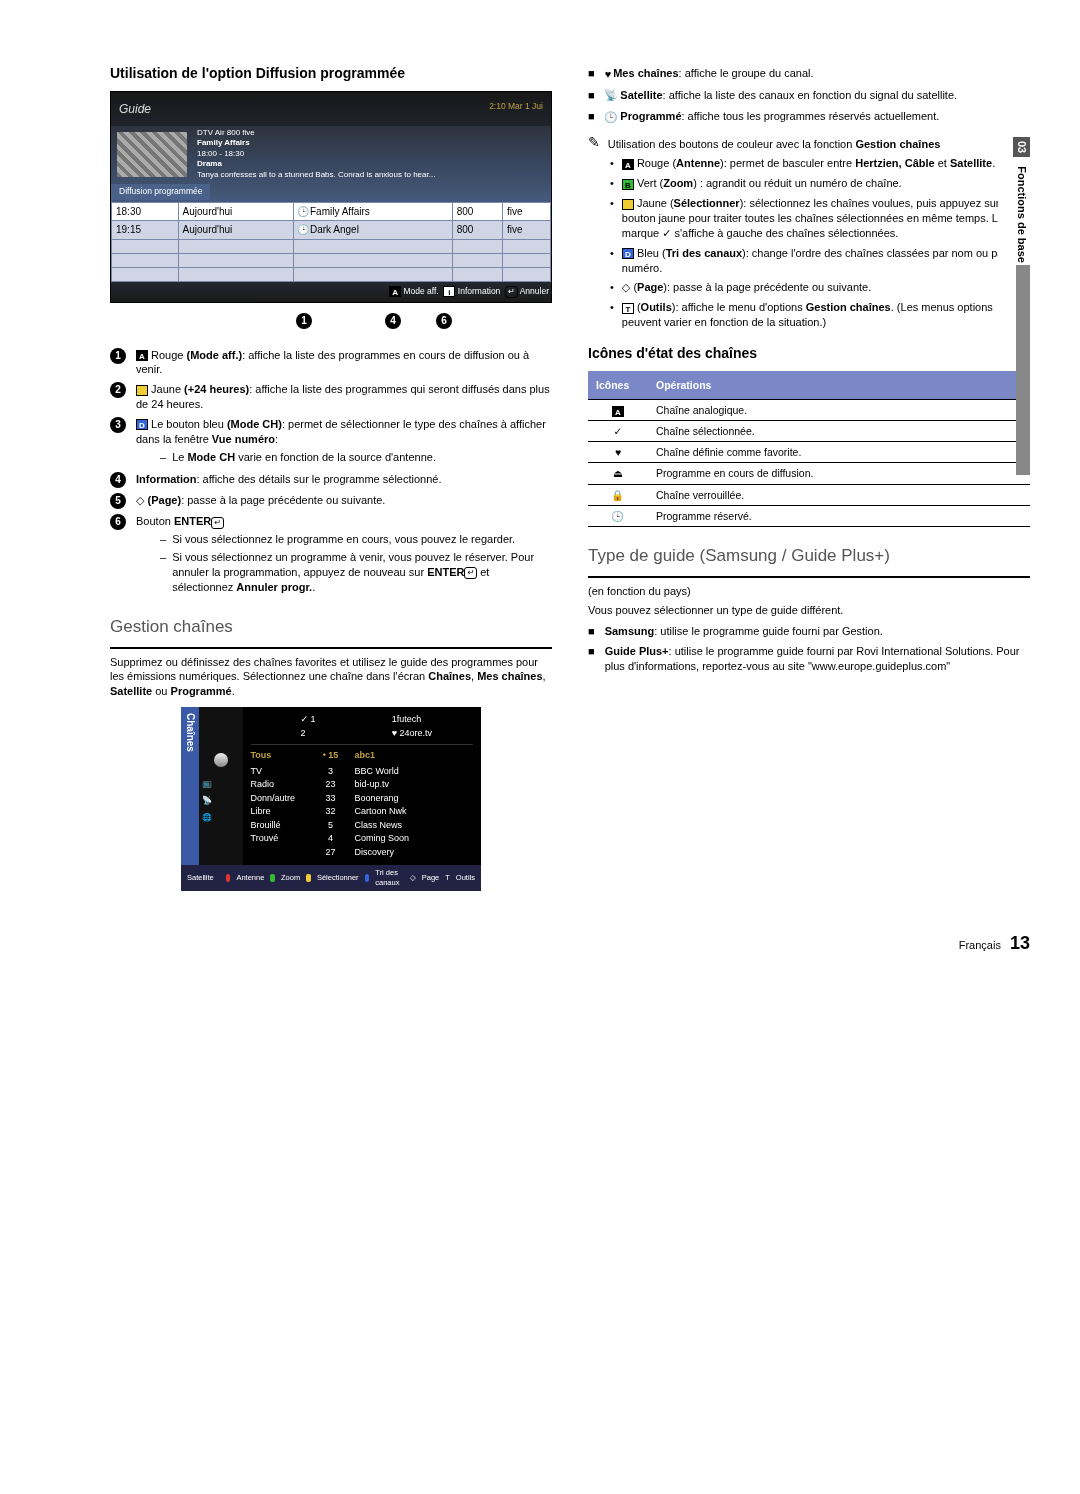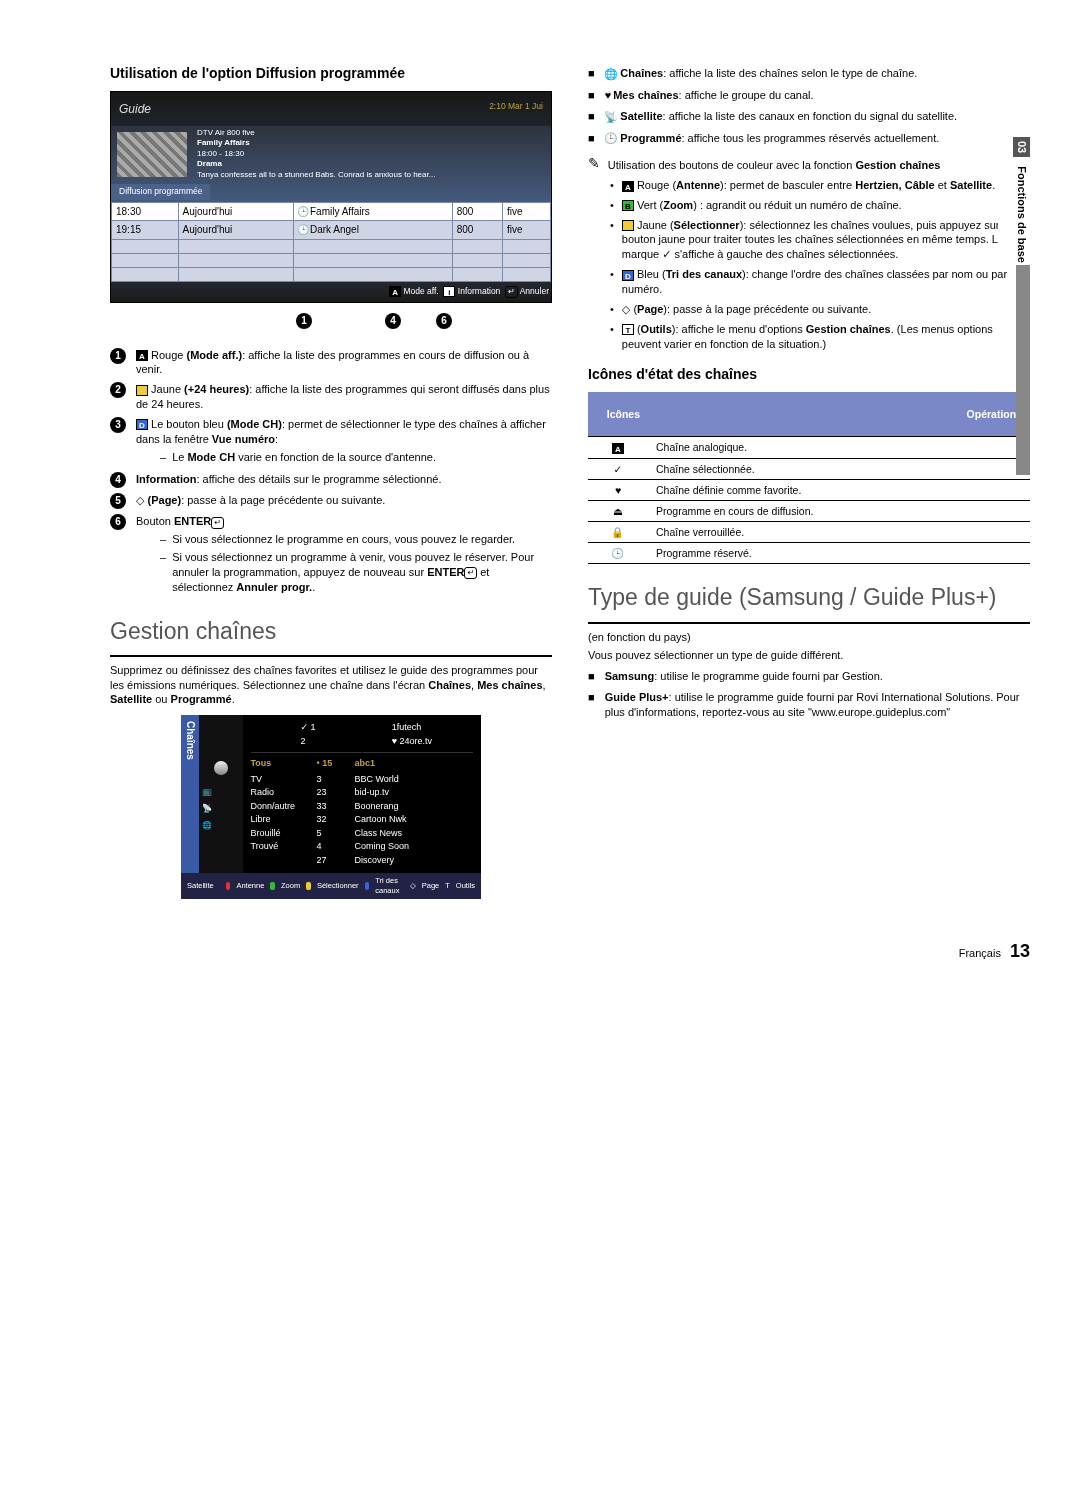--- a/index.html
+++ b/index.html
@@ -3,21 +3,21 @@
 <meta charset="utf-8">
 <style>
   * { box-sizing: border-box; margin: 0; padding: 0; }
   body { font-family: Arial, Helvetica, sans-serif; font-size: 11px; background: #fff; color: #000; width: 1080px; margin: 0 auto; padding: 60px 50px 40px 110px; position: relative; line-height: 1.35; }
   .sidebar-tab { position: absolute; right: 50px; top: 135px; writing-mode: vertical-rl; text-orientation: mixed; font-size: 11px; font-weight: bold; background: #fff; border-left: 15px solid #fff; padding: 2px 0; }
   .sidebar-tab .num { background: #555; color: #fff; padding: 4px 1px; margin-bottom: 6px; display: inline-block; }
   .sidebar-bar { position: absolute; right: 50px; top: 135px; width: 14px; height: 340px; background: #888; }
   .cols { display: flex; gap: 36px; }
   .col { flex: 1; min-width: 0; }
   .heading { font-weight: bold; font-size: 14px; margin: 4px 0 8px; }
-  h2 { font-size: 23px; font-weight: normal; color: #555; margin: 18px 0 8px; }
+  h2 { font-size: 17px; font-weight: normal; color: #555; margin: 18px 0 8px; }
   .hr1 { border: none; border-top: 2px solid #000; margin: 2px 0 6px; }
   p { margin: 4px 0; }
   .tv-screen { background: linear-gradient(#222,#4a628a 60%,#222); border: 1px solid #000; color: #fff; font-size: 9px; margin: 6px 0 10px; }
   .tv-title { background: rgba(0,0,0,.3); padding: 9px 8px; font-size: 12px; font-style: italic; color: #ddd; display: flex; justify-content: space-between; }
   .tv-row { display: flex; align-items: center; }
   .tv-row img, .thumb { width: 70px; height: 45px; background: repeating-linear-gradient(45deg,#777,#777 4px,#aaa 4px,#aaa 8px); margin: 4px 6px; flex-shrink: 0; }
   .tv-meta { font-size: 8px; line-height: 1.3; padding: 2px 4px; }
   .tv-meta .bold { font-weight: bold; }
   .ribbon { background: #4a628a; color: #fff; padding: 2px 8px; font-size: 8.5px; display: inline-block; margin: 2px 0; }
   .sched-table { width: 100%; border-collapse: collapse; font-size: 10px; background: #cfd5e4; color: #000; }
@@ -37,21 +37,21 @@
   .sq-list { list-style: none; margin: 0 0 6px 0; }
   .sq-list > li { display: flex; gap: 10px; margin: 6px 0; }
   .sq-list > li::before { content: "■"; font-size: 11px; flex-shrink: 0; }
   .note { display: flex; gap: 8px; margin: 8px 0 4px; align-items: flex-end; }
   .note::before { content: "✎"; font-size: 14px; flex-shrink: 0; }
   .dot-list { list-style: none; margin-left: 22px; }
   .dot-list li { display: flex; gap: 8px; margin: 5px 0; }
   .dot-list li::before { content: "•"; flex-shrink: 0; }
   .icon-inline { display: inline-block; vertical-align: middle; margin-right: 2px; }
   .icontable { width: 100%; border-collapse: collapse; font-size: 10.5px; margin: 6px 0 14px; }
-  .icontable th { background: #7a88c8; color: #fff; text-align: right; padding: 15px 8px; font-weight: bold; }
+  .icontable th { background: #7a88c8; color: #fff; text-align: left; padding: 7px 8px; font-weight: bold; }
   .icontable td { border-top: 1px solid #000; padding: 3px 8px; }
   .icontable tr:last-child td { border-bottom: 1px solid #000; }
   .icontable td.ic { text-align: center; width: 60px; }
   .ch-screen { background: #000; color: #fff; font-size: 9px; margin: 8px auto; width: 300px; }
   .ch-screen .body { display: flex; }
   .ch-tab { writing-mode: vertical-rl; background: #3a5aa8; padding: 6px 2px; font-weight: bold; font-size: 10px; }
   .ch-side { width: 44px; background: #111; padding: 6px 4px; }
   .ch-side .dot { width: 14px; height: 14px; border-radius: 50%; background: linear-gradient(#eee,#888); margin: 6px auto; }
   .ch-main { flex: 1; padding: 6px 8px; }
   .ch-row { display: flex; gap: 10px; }
@@ -213,21 +213,21 @@
           <div class="ch-row">
             <div class="ch-col" style="flex:0 0 56px">
               <div class="ch-hdr">Tous</div>
               <div>TV</div>
               <div>Radio</div>
               <div>Donn/autre</div>
               <div>Libre</div>
               <div>Brouillé</div>
               <div>Trouvé</div>
             </div>
-            <div class="ch-col" style="flex:0 0 28px;text-align:left">
+            <div class="ch-col" style="flex:0 0 28px;text-align:center">
               <div class="ch-hdr" style="color:#c0a040">• <span>15</span></div>
               <div>3</div>
               <div>23</div>
               <div>33</div>
               <div>32</div>
               <div>5</div>
               <div>4</div>
               <div>27</div>
             </div>
             <div class="ch-col">
@@ -258,23 +258,20 @@
           <span>Page</span>
         <span>T</span>
           <span>Outils</span>
       </div>
     </div>
   </div>
 
   <div class="col">
     <ul class="sq-list">
       <li>
-          <span><span class="icon-inline">🌐</span><b>Chaînes</b><span>: affiche la liste des chaînes selon le type de chaîne.</span></span>
-        </li>
-      <li>
           <span><span class="icon-inline">♥</span><b>Mes chaînes</b><span>: affiche le groupe du canal.</span></span>
         </li>
       <li>
           <span><span class="icon-inline">📡</span><b>Satellite</b><span>: affiche la liste des canaux en fonction du signal du satellite.</span></span>
         </li>
       <li>
           <span><span class="icon-inline">🕒</span><b>Programmé</b><span>: affiche tous les programmes réservés actuellement.</span></span>
         </li>
     </ul>
 

